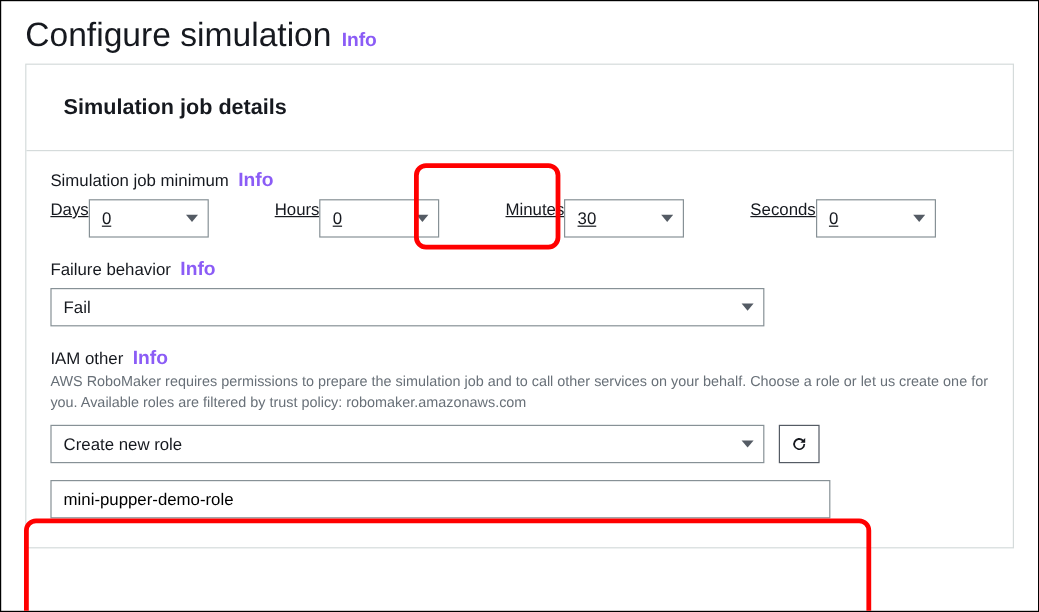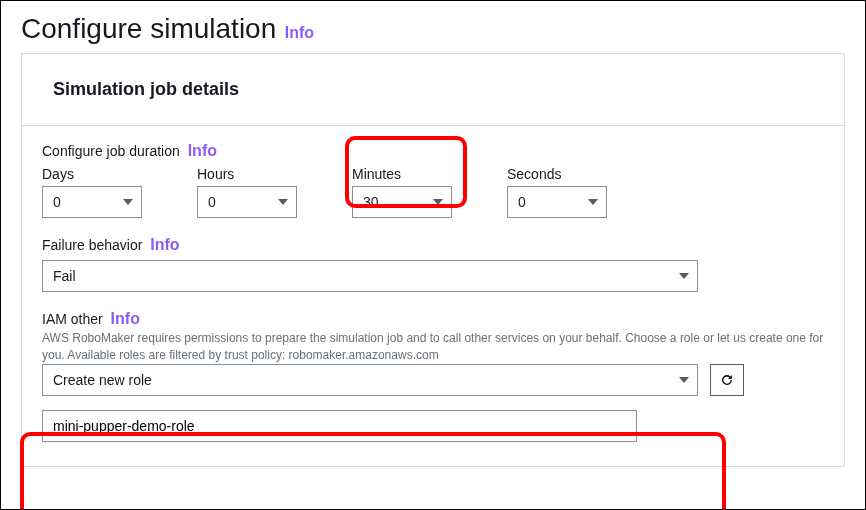--- a/index.html
+++ b/index.html
@@ -53,39 +53,39 @@
     color: #16191f;
     display: inline;
   }
   .duration-row {
     display: flex;
     gap: 55px;
     margin-top: 6px;
   }
   .duration-col {
     display: flex;
-    flex-direction: column;
+    text-decoration: underline;
   }
   .sub-label {
     font-size: 14px;
     color: #16191f;
     margin-bottom: 4px;
   }
   .select {
     display: flex;
     align-items: center;
     justify-content: space-between;
     border: 1px solid #879196;
     background: #fff;
     height: 32px;
     padding: 0 8px 0 10px;
     cursor: pointer;
     width: 100px;
   }
-  .select.big { width: 656px; }
+  .select.big { width: 595px; }
   .select .caret {
     width: 0; height: 0;
     border-left: 5px solid transparent;
     border-right: 5px solid transparent;
     border-top: 6px solid #545b64;
   }
   .hint {
     color: #687078;
     font-size: 12px;
     margin-top: 6px;
@@ -102,21 +102,21 @@
     width: 34px; height: 32px;
     border: 1px solid #545b64;
     background: #fff;
     display: flex;
     align-items: center;
     justify-content: center;
     cursor: pointer;
   }
   .text-input {
     display: block;
-    width: 595px;
+    width: 650px;
     height: 32px;
     border: 1px solid #879196;
     padding: 0 10px;
     font-size: 14px;
     margin-top: 14px;
     font-family: inherit;
   }
   .highlight {
     position: absolute;
     border: 4px solid #ff0000;
@@ -133,21 +133,21 @@
   <span class="info-link">Info</span>
 </div>
 
 <div class="panel">
   <div class="panel-header">
     <h2>Simulation job details</h2>
   </div>
   <div class="panel-body">
 
     <div>
-      <span class="field-label">Configure job duration</span>
+      <span class="field-label">Simulation job minimum</span>
       <span class="info-link">Info</span>
 
       <div class="duration-row">
         <div class="duration-col">
           <span class="sub-label">Days</span>
           <div class="select">
             <span>0</span>
             <span class="caret"></span>
           </div>
         </div>
@@ -184,21 +184,21 @@
           <span class="caret"></span>
         </div>
       </div>
     </div>
 
     <div class="section">
       <span class="field-label">IAM other</span>
       <span class="info-link">Info</span>
       <div class="desc">AWS RoboMaker requires permissions to prepare the simulation job and to call other services on your behalf. Choose a role or let us create one for you. Available roles are filtered by trust policy: robomaker.amazonaws.com</div>
 
-      <div class="row" style="">
+      <div class="row" style="margin-top:10px;">
         <div class="select big">
           <span>Create new role</span>
           <span class="caret"></span>
         </div>
         <div class="refresh-btn">
           <svg class="refresh-icon" viewBox="0 0 16 16">
             <path d="M13 8a5 5 0 1 1-1.5-3.6L13 3v4H9l1.4-1.4A3.5 3.5 0 1 0 11.5 8H13z" fill="#16191f"></path>
           </svg>
         </div>
       </div>

